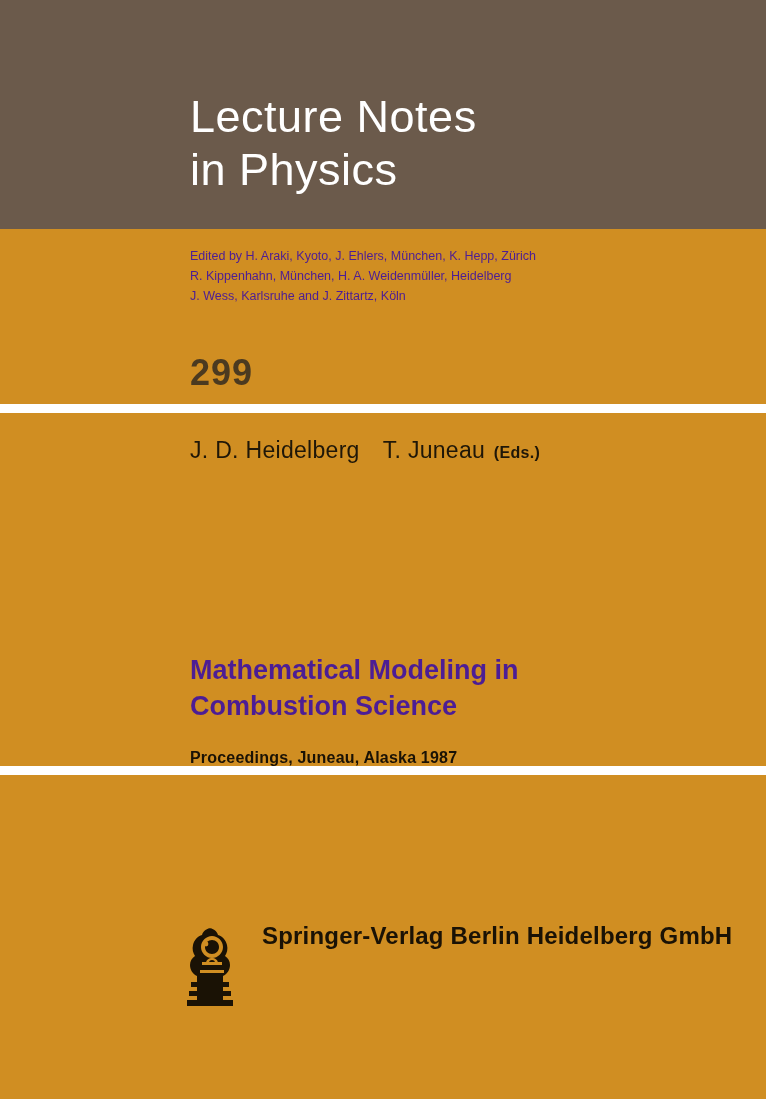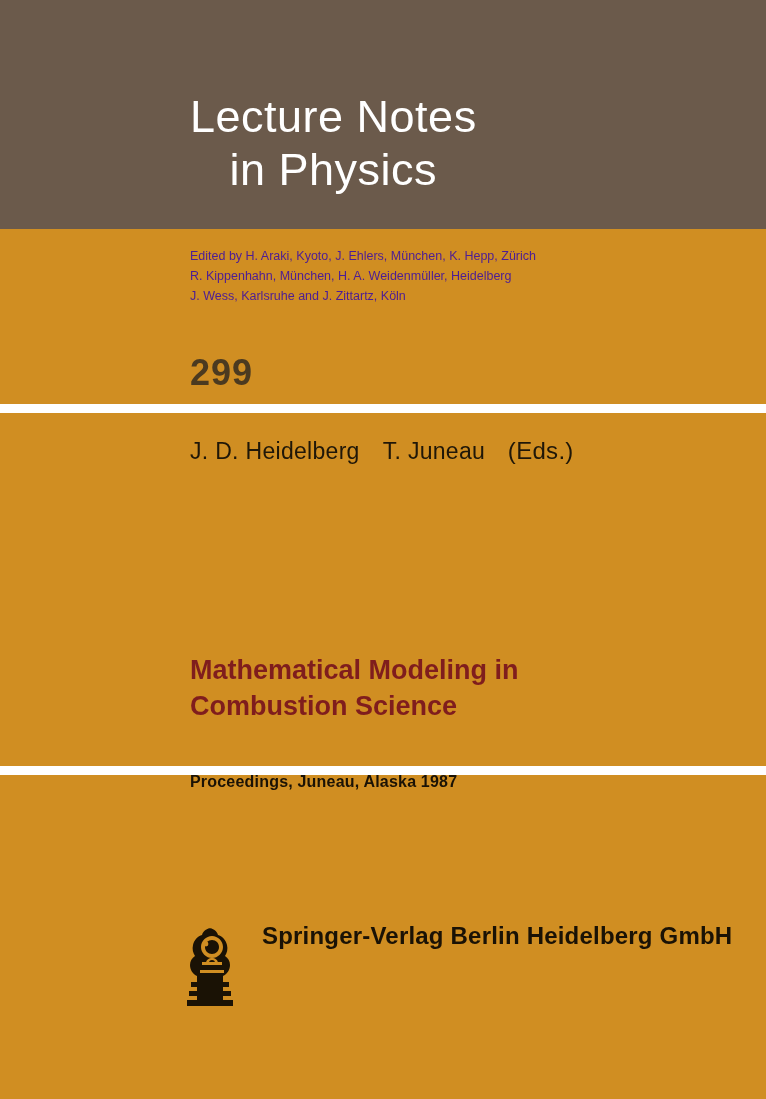--- a/index.html
+++ b/index.html
@@ -29,21 +29,20 @@
   .series-title {
     position: absolute;
     left: 190px;
     top: 90px;
     color: #ffffff;
     font-size: 45px;
     line-height: 53px;
     font-weight: normal;
     letter-spacing: 0.5px;
     white-space: pre-line;
-    text-align: center;
   }
   
   .editors {
     position: absolute;
     left: 190px;
     top: 246px;
     width: 520px;
     color: #4c1d95;
     font-size: 12.5px;
     line-height: 20px;
@@ -70,40 +69,40 @@
   .rule-2 { top: 766px; }
   .editors-line {
     position: absolute;
     left: 190px;
     top: 437px;
     color: #1f1708;
     font-size: 23px;
     letter-spacing: 0.3px;
   }
   .editors-line .eds {
-    font-size: 24px;
-    font-weight: normal;
-    margin-left: 16px;
+    font-size: 16px;
+    font-weight: bold;
+    margin-left: 2px;
   }
   .editors-line .name-gap { display: inline-block; width: 10px; }
   .book-title {
     position: absolute;
     left: 190px;
     top: 652px;
     width: 520px;
-    color: #7f1d1d;
+    color: #4c1d95;
     font-size: 27px;
     font-weight: bold;
     line-height: 36px;
     white-space: pre-line;
   }
   .subtitle {
     position: absolute;
     left: 190px;
-    top: 773px;
+    top: 749px;
     color: #1a1205;
     font-size: 16px;
     font-weight: bold;
     letter-spacing: 0.2px;
   }
   
   .publisher {
     position: absolute;
     left: 176px;
     top: 922px;

